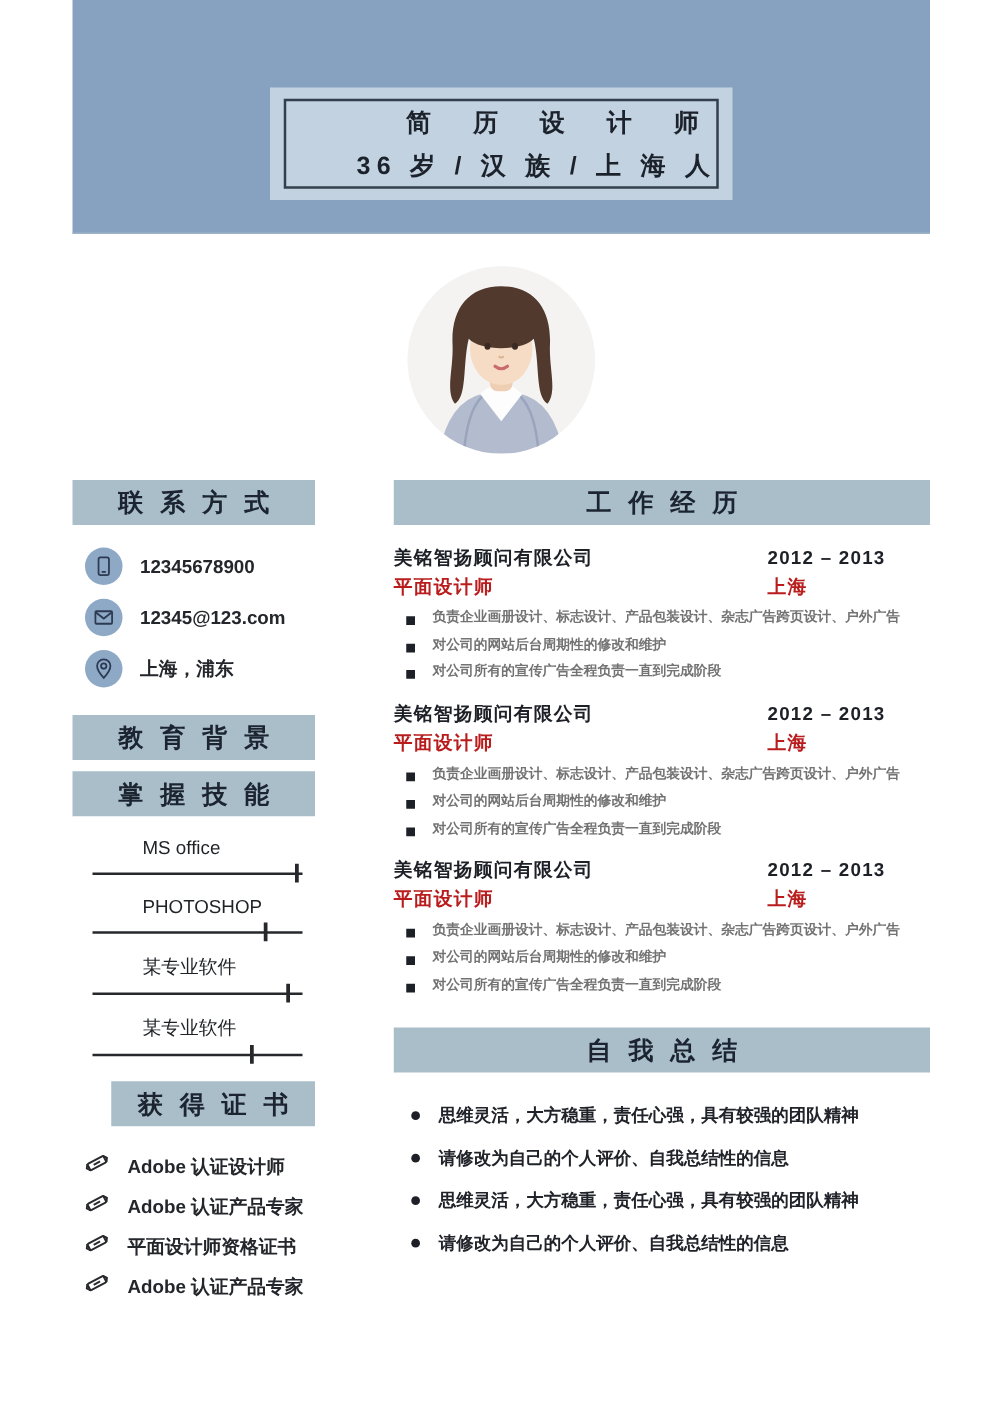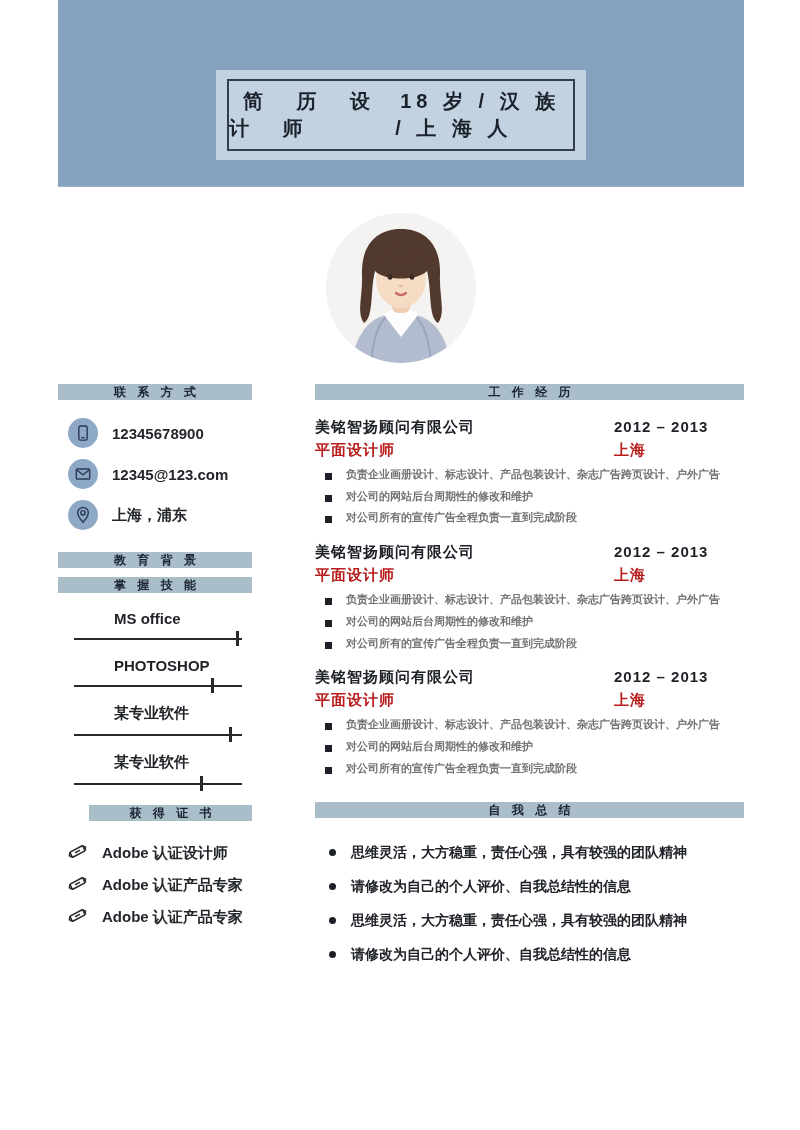--- a/index.html
+++ b/index.html
@@ -3,48 +3,48 @@
 <meta charset="utf-8">
 <style>
   html,body{margin:0;padding:0;background:#ffffff;}
   body{font-family:"Liberation Sans","DejaVu Sans",sans-serif;color:#1e2126;}
   .page{position:relative;width:800px;height:1130px;background:#ffffff;overflow:hidden;margin:0 auto;}
 
   
   .top-band{position:absolute;left:58px;top:0;width:686px;height:186px;background:#87a2c0;border-bottom:1px solid #9db2c8;}
   .name{margin-top:12px;text-align:center;font-size:44px;font-weight:700;color:#15181c;letter-spacing:26px;text-indent:26px;}
   .title-box{position:absolute;left:50%;top:70px;transform:translateX(-50%);width:370px;height:90px;background:#c2d2e0;box-sizing:border-box;padding:9px 11px;}
-  .title-inner{height:100%;box-sizing:border-box;border:2px solid #333f4c;display:flex;flex-direction:row;align-items:center;justify-content:center;gap:7px;}
+  .title-inner{height:100%;box-sizing:border-box;border:2px solid #333f4c;display:flex;flex-direction:column;align-items:flex-end;justify-content:center;gap:7px;}
   .title-line1{font-size:20px;font-weight:700;color:#1c222b;letter-spacing:14px;text-indent:14px;}
   .title-line2{font-size:20px;font-weight:700;color:#1c222b;letter-spacing:5px;text-indent:5px;}
 
   
   .photo{position:absolute;left:326px;top:213px;width:150px;height:150px;border-radius:50%;overflow:hidden;background:#f3f2f1;}
 
   
-  .sec-band{height:16px;background:#a9bec9;display:flex;align-items:center;justify-content:center;
-            font-size:12px;font-weight:700;color:#1b2430;letter-spacing:4px;text-indent:4px;text-align:center;}
+  .sec-band{height:36px;background:#a9bec9;display:flex;align-items:center;justify-content:center;
+            font-size:20px;font-weight:700;color:#1b2430;letter-spacing:4px;text-indent:4px;text-align:center;}
 
   
   .sidebar{position:absolute;left:58px;top:384px;width:194px;}
   .contact-list{padding:18px 0 0 10px;}
   .contact-row{display:flex;align-items:center;gap:14px;margin-bottom:11px;height:30px;}
   .cicon{width:30px;height:30px;border-radius:50%;background:#8ea9c6;display:flex;align-items:center;justify-content:center;flex:0 0 30px;}
   .cicon svg{width:20px;height:20px;}
   .ctext{font-size:15px;font-weight:600;color:#23262b;}
 
   .edu-body{padding:14px 0 0 36px;font-size:15px;font-weight:600;line-height:1.95;color:#23262b;}
   .edu-major-row{display:flex;gap:34px;}
   .sec-gap-contact{margin-top:22px;}
   .sec-gap-edu{margin-top:9px;}
   .sec-gap-skill{margin-top:14px;margin-left:31px;}
 
   .skill-list{padding-top:6px;}
   .skill-item{margin-top:11px;}
-  .skill-label{padding-left:56px;font-size:15px;font-weight:700;color:#1f2226;}
+  .skill-label{padding-left:56px;font-size:15px;font-weight:400;color:#1f2226;}
   .skill-track{position:relative;height:16px;margin-top:3px;}
   .skill-line{position:absolute;left:16px;right:10px;top:8px;height:2px;background:#26282b;}
   .skill-marker{position:absolute;top:1px;width:3px;height:15px;background:#26282b;}
 
   .cert-list{padding:20px 0 0 8px;}
   .cert-row{display:flex;align-items:center;gap:13px;margin-bottom:8px;height:24px;}
   .cert-row svg{width:23px;height:23px;flex:0 0 23px;}
   .cert-text{font-size:15px;font-weight:600;color:#23262b;}
 
   
@@ -67,21 +67,21 @@
 </style>
 </head>
 <body>
 
 <div class="page">
 
   <div class="top-band">
     <div class="title-box">
       <div class="title-inner">
         <div class="title-line1">简 历 设 计 师</div>
-        <div class="title-line2">18 岁 / 汉 族 / 上 海 人</div>
+        <div class="title-line2">36 岁 / 汉 族 / 上 海 人</div>
       </div>
     </div>
   </div>
 
   <div class="photo">
     <svg width="150" height="150" viewBox="0 0 150 150">
       <circle cx="75" cy="75" r="75" fill="#f4f3f1"></circle>
 
       <path d="M25,150 Q33,108 60,102 L90,102 Q117,108 125,150 Z" fill="#b3bccf"></path>
       <path d="M45,150 Q48,115 60,104" stroke="#9aa5bd" stroke-width="2" fill="none"></path>
@@ -186,20 +186,31 @@
         <div class="cert-row">
     <span class="cert-ic"><svg viewBox="0 0 24 24" fill="none" stroke="#26282c" stroke-width="1.6">
               <g transform="rotate(-28 12 12)">
                 <rect x="4.5" y="9" width="15" height="6" rx="1"></rect>
                 <path d="M4.5 9 L2.5 12 L4.5 15"></path>
                 <path d="M19.5 9 L21.5 12 L19.5 15"></path>
                 <line x1="9" y1="12" x2="15" y2="12"></line>
               </g>
             </svg></span>
     <span class="cert-text">Adobe 认证产品专家</span>
+  </div>
+        <div class="cert-row">
+    <span class="cert-ic"><svg viewBox="0 0 24 24" fill="none" stroke="#26282c" stroke-width="1.6">
+              <g transform="rotate(-28 12 12)">
+                <rect x="4.5" y="9" width="15" height="6" rx="1"></rect>
+                <path d="M4.5 9 L2.5 12 L4.5 15"></path>
+                <path d="M19.5 9 L21.5 12 L19.5 15"></path>
+                <line x1="9" y1="12" x2="15" y2="12"></line>
+              </g>
+            </svg></span>
+    <span class="cert-text">平面设计师资格证书</span>
   </div>
         <div class="cert-row">
     <span class="cert-ic"><svg viewBox="0 0 24 24" fill="none" stroke="#26282c" stroke-width="1.6">
               <g transform="rotate(-28 12 12)">
                 <rect x="4.5" y="9" width="15" height="6" rx="1"></rect>
                 <path d="M4.5 9 L2.5 12 L4.5 15"></path>
                 <path d="M19.5 9 L21.5 12 L19.5 15"></path>
                 <line x1="9" y1="12" x2="15" y2="12"></line>
               </g>
             </svg></span>

